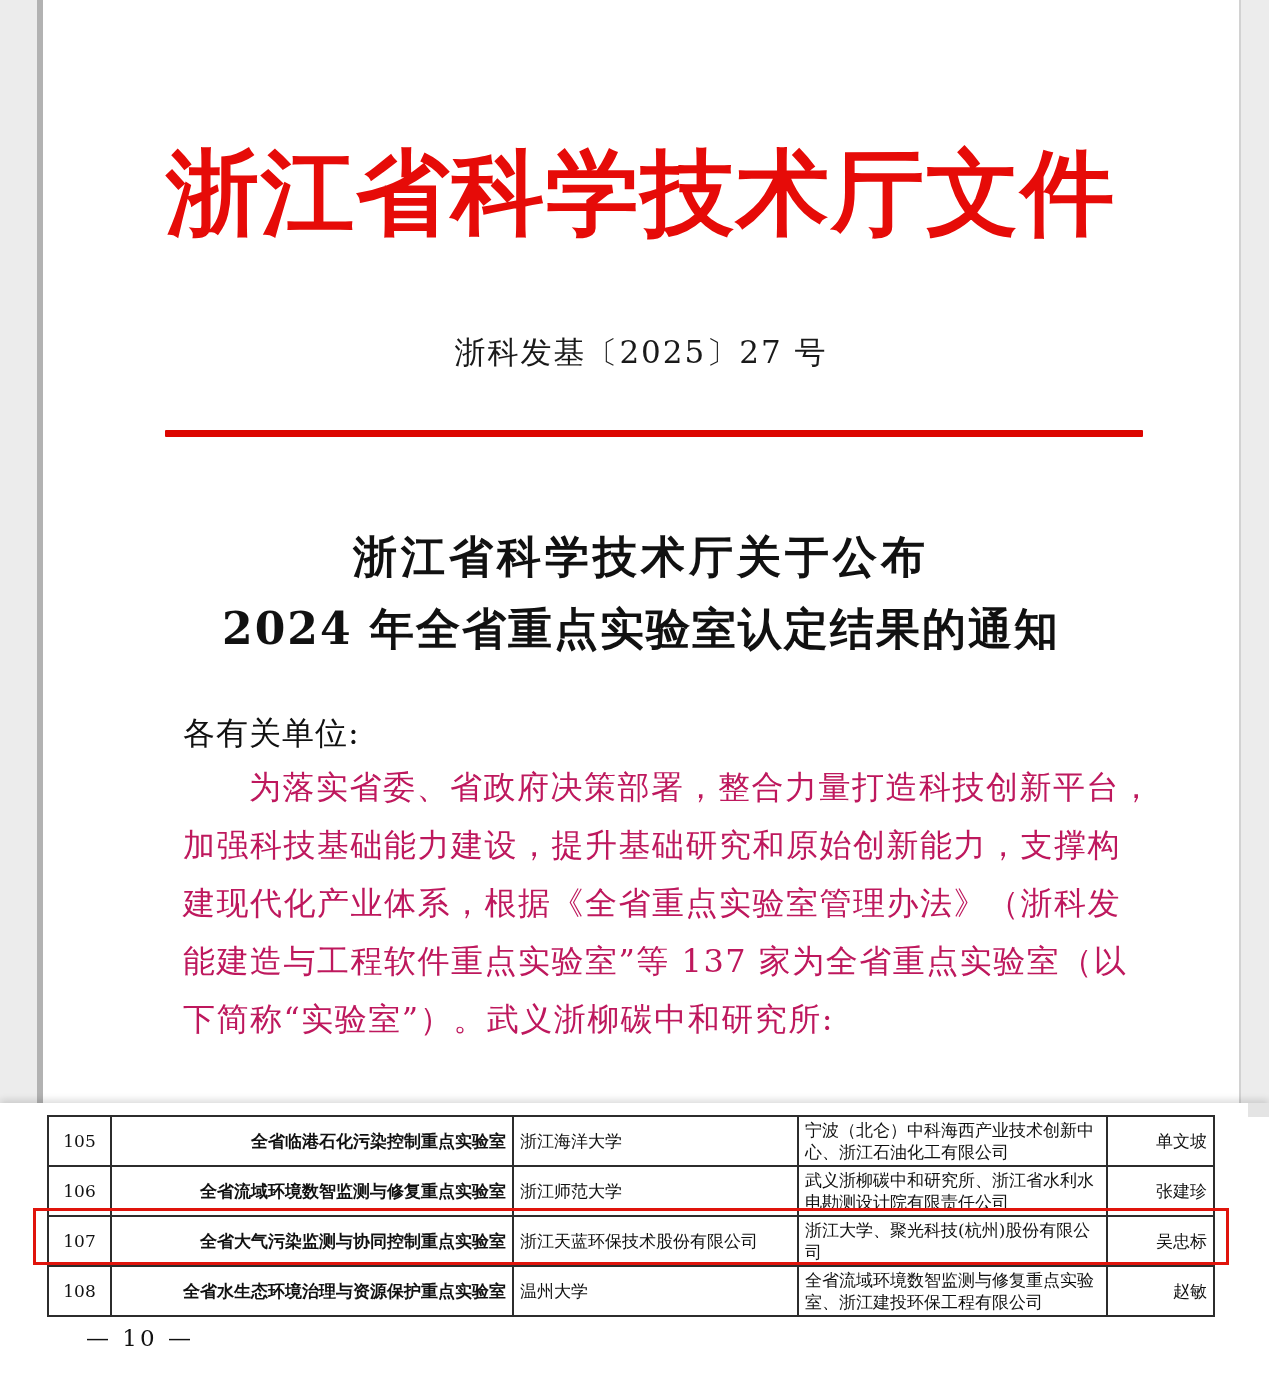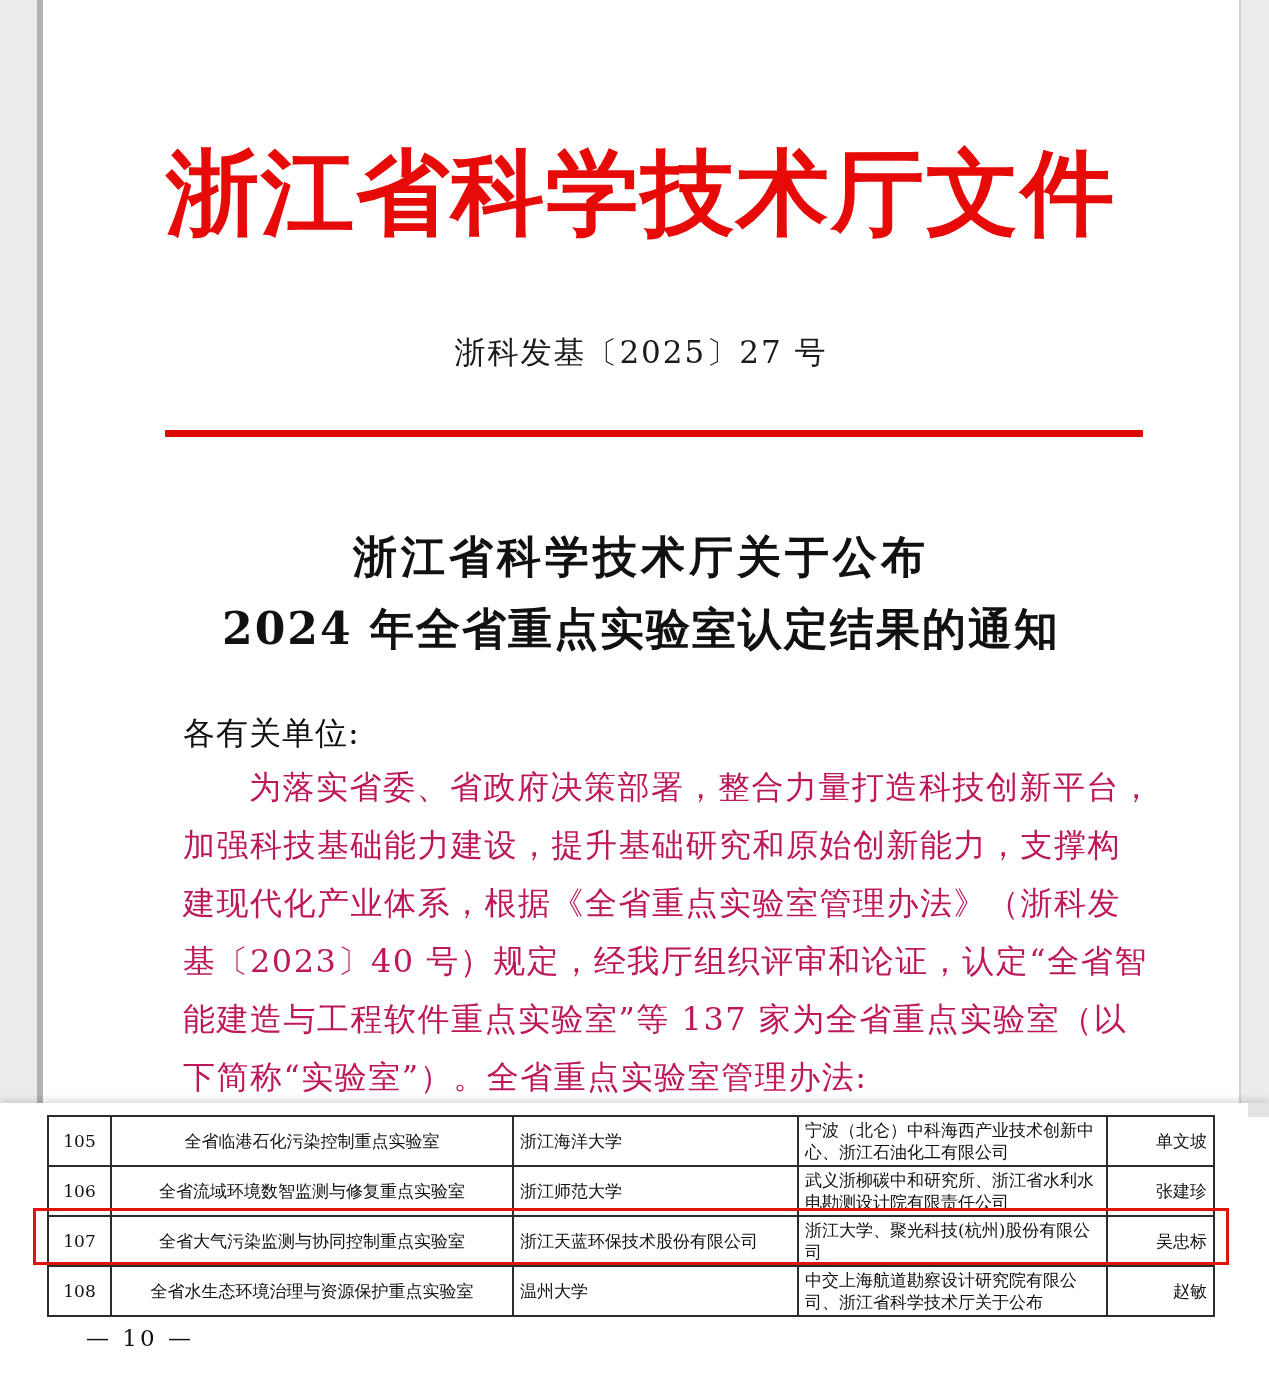--- a/index.html
+++ b/index.html
@@ -76,21 +76,21 @@
     position: absolute; left: 47px; top: 12px;
     width: 1166px; border-collapse: collapse; table-layout: fixed;
     font-family: "DejaVu Serif", "Liberation Serif", serif;
   }
   table.lab-table td {
     border: 2px solid #2c2c2c;
     font-size: 17px; color: #111; line-height: 22px;
     padding: 2px 6px; box-sizing: border-box; overflow: hidden;
   }
   td.c-no   { width: 63px;  text-align: center; }
-  td.c-lab  { width: 402px; text-align: center; padding-left: 13px; }
+  td.c-lab  { width: 402px; text-align: right; padding-left: 13px; font-weight: bold; }
   td.c-inst { width: 285px; text-align: left; padding-left: 13px; }
   td.c-part { width: 309px; text-align: left; padding-left: 9px; }
   td.c-dir  { width: 107px; text-align: right; }
   tr.r-105, tr.r-106 { height: 49px; }
   tr.r-107, tr.r-108 { height: 50px; }
 
   .highlight-box {
     position: absolute; left: 33px; top: 105px;
     width: 1196px; height: 57px;
     border: 3px solid #e0140c; box-sizing: border-box;
@@ -118,23 +118,22 @@
       <div class="notice-title-1">浙江省科学技术厅关于公布</div>
 
       <div class="notice-title-2">2024 年全省重点实验室认定结果的通知</div>
 
       <div class="salutation">各有关单位:</div>
 
       <div class="body-lines">
         <div class="body-line first">为落实省委、省政府决策部署，整合力量打造科技创新平台，</div>
         <div class="body-line">加强科技基础能力建设，提升基础研究和原始创新能力，支撑构</div>
         <div class="body-line">建现代化产业体系，根据《全省重点实验室管理办法》（浙科发</div>
-        <div class="body-line">基〔2023〕40 号）规定，经我厅组织评审和论证，认定“全省智</div>
         <div class="body-line">能建造与工程软件重点实验室”等 137 家为全省重点实验室（以</div>
-        <div class="body-line">下简称“实验室”）。全省重点实验室管理办法:</div>
+        <div class="body-line">下简称“实验室”）。武义浙柳碳中和研究所:</div>
       </div>
 
     </div>
   </div>
 
   <div class="bottom-panel">
     <div class="corner-patch"></div>
 
     <table class="lab-table">
       <tbody>
@@ -156,21 +155,21 @@
           <td class="c-no">107</td>
           <td class="c-lab">全省大气污染监测与协同控制重点实验室</td>
           <td class="c-inst">浙江天蓝环保技术股份有限公司</td>
           <td class="c-part">浙江大学、聚光科技(杭州)股份有限公司</td>
           <td class="c-dir">吴忠标</td>
         </tr>
         <tr class="r-108">
           <td class="c-no">108</td>
           <td class="c-lab">全省水生态环境治理与资源保护重点实验室</td>
           <td class="c-inst">温州大学</td>
-          <td class="c-part">中交上海航道勘察设计研究院有限公司、浙江省科学技术厅关于公布</td>
+          <td class="c-part">全省流域环境数智监测与修复重点实验室、浙江建投环保工程有限公司</td>
           <td class="c-dir">赵敏</td>
         </tr>
       </tbody>
     </table>
 
     <div class="highlight-box"></div>
 
     <div class="page-number">— 10 —</div>
   </div>
 

